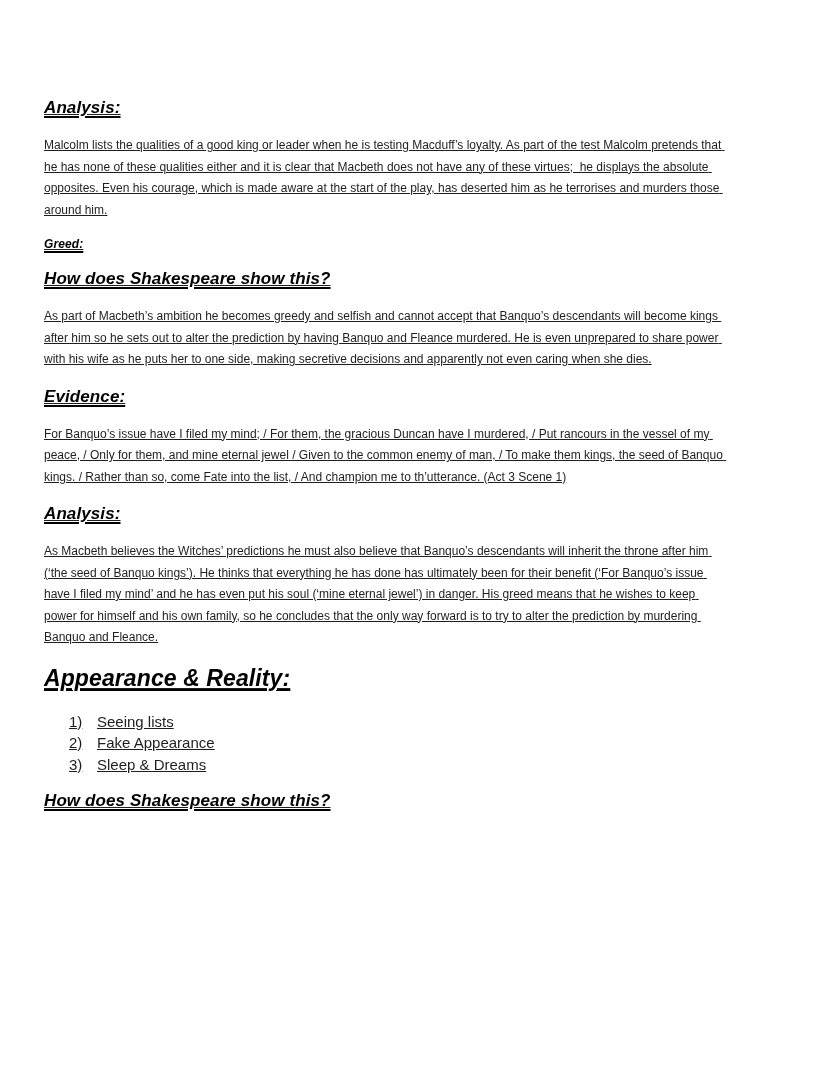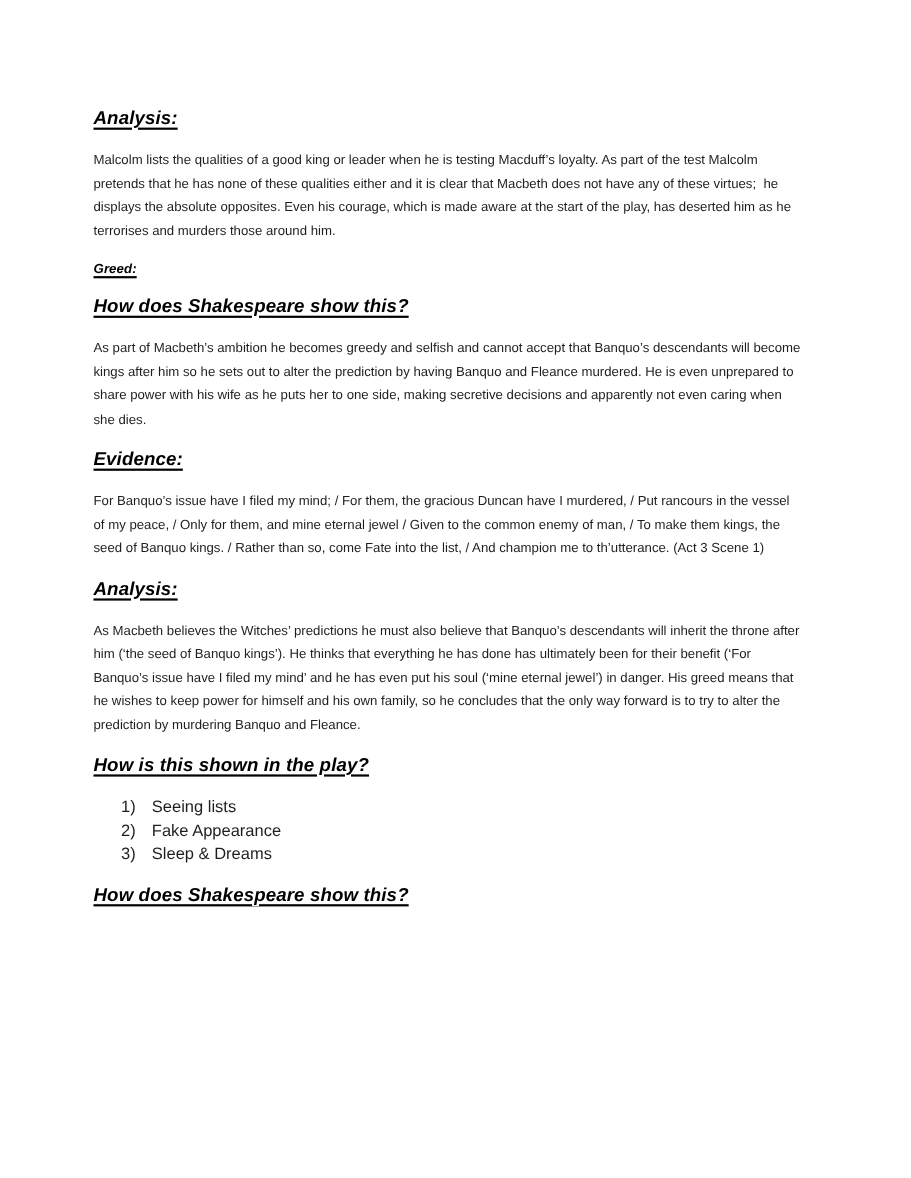--- a/index.html
+++ b/index.html
@@ -6,23 +6,24 @@
   html, body {
     margin: 0;
     padding: 0;
     background: #ffffff;
   }
   .page {
     width: 828px;
     min-height: 1071px;
     margin: 0 auto;
     background: #ffffff;
-    padding: 98px 98px 60px 85px;
+    padding: 98px 98px 60px 44px;
     font-family: "Liberation Sans", sans-serif;
     color: #1e1e1e;
+    text-decoration: underline;
   }
   .h-large, .h-medium, .h-small {
     color: #000000;
     font-weight: bold;
     font-style: italic;
     text-decoration: underline;
     text-decoration-thickness: 2px;
     text-underline-offset: 3px;
     margin: 0 0 17px 0;
     letter-spacing: 0.1px;
@@ -68,22 +69,22 @@
   <p class="para">As part of Macbeth’s ambition he becomes greedy and selfish and cannot accept that Banquo’s descendants will become kings after him so he sets out to alter the prediction by having Banquo and Fleance murdered. He is even unprepared to share power with his wife as he puts her to one side, making secretive decisions and apparently not even caring when she dies.</p>
 
   <h3 class="h-small">Evidence:</h3>
 
   <p class="para">For Banquo’s issue have I filed my mind; / For them, the gracious Duncan have I murdered, / Put rancours in the vessel of my peace, / Only for them, and mine eternal jewel / Given to the common enemy of man, / To make them kings, the seed of Banquo kings. / Rather than so, come Fate into the list, / And champion me to th’utterance. (Act 3 Scene 1)</p>
 
   <h3 class="h-small">Analysis:</h3>
 
   <p class="para">As Macbeth believes the Witches’ predictions he must also believe that Banquo’s descendants will inherit the throne after him (‘the seed of Banquo kings’). He thinks that everything he has done has ultimately been for their benefit (‘For Banquo’s issue have I filed my mind’ and he has even put his soul (‘mine eternal jewel’) in danger. His greed means that he wishes to keep power for himself and his own family, so he concludes that the only way forward is to try to alter the prediction by murdering Banquo and Fleance.</p>
 
+  <h1 class="h-large">Appearance &amp; Reality:</h1>
 
-  <h3 class="h-small">How is this shown in the play?</h3>
 
   <ol class="numbered">
     <li>
       <span class="marker">1)</span>
       <span>Seeing lists</span>
     </li>
     <li>
       <span class="marker">2)</span>
       <span>Fake Appearance</span>
     </li>

